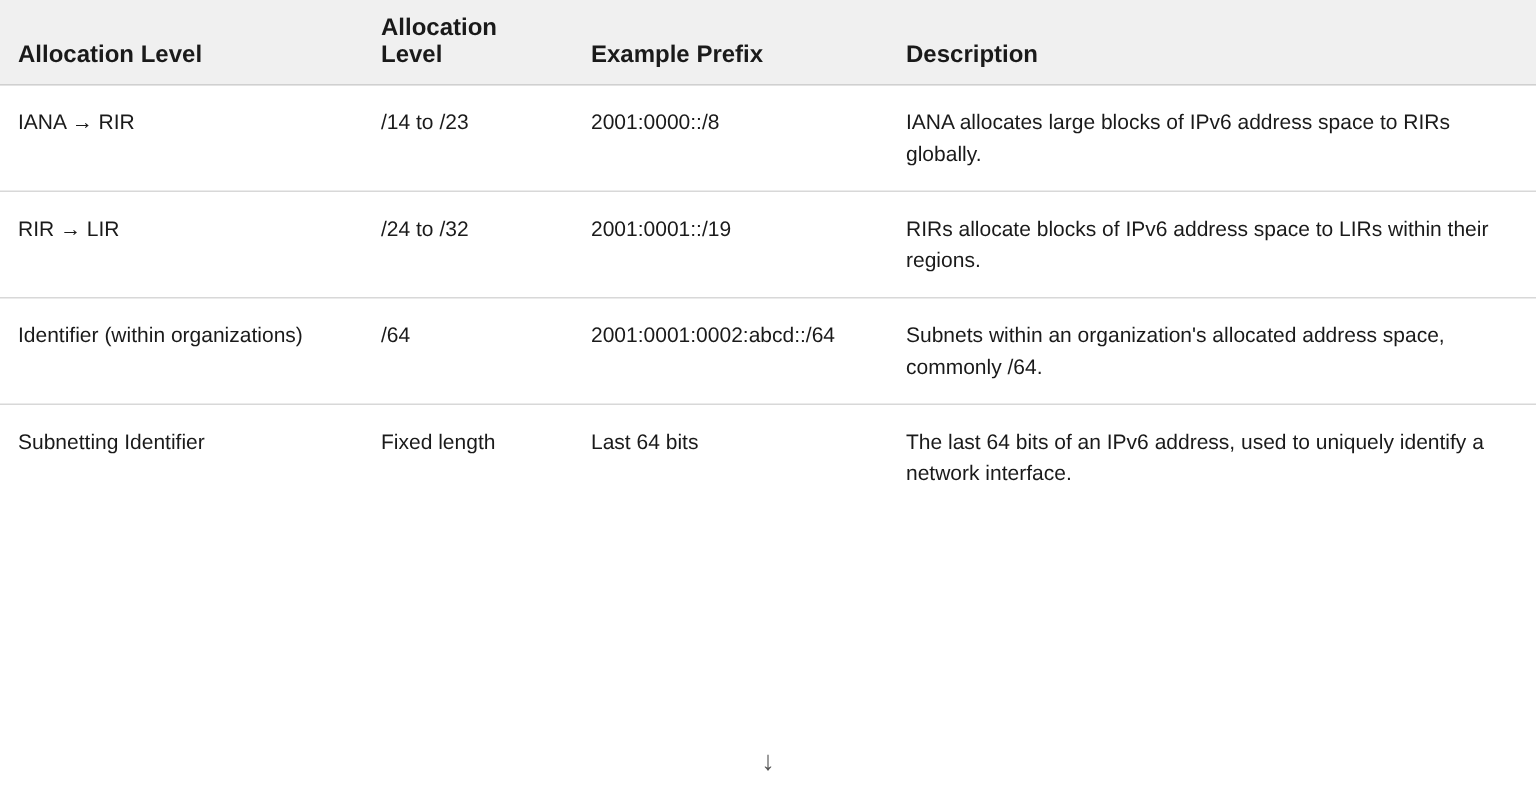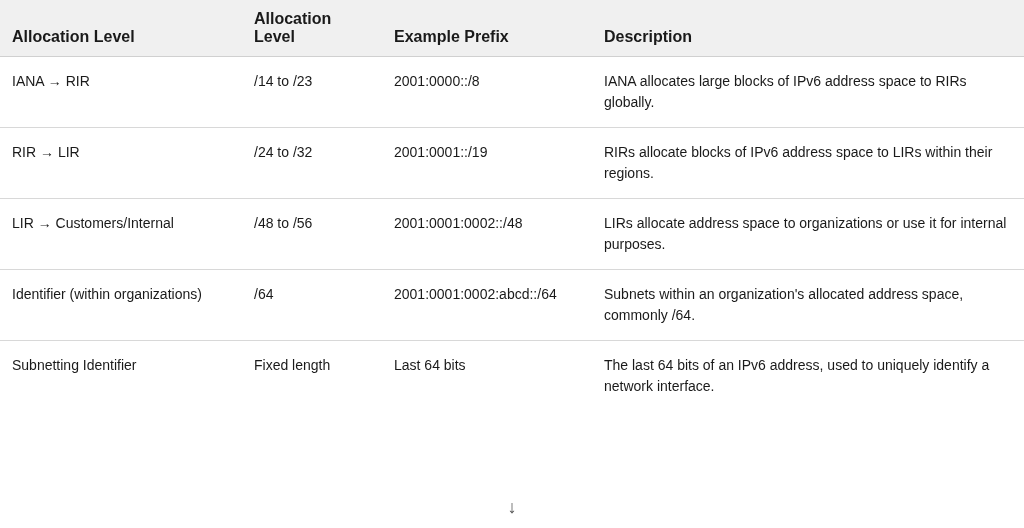--- a/index.html
+++ b/index.html
@@ -96,26 +96,20 @@
           <td>2001:0000::/8</td>
           <td>IANA allocates large blocks of IPv6 address space to RIRs globally.</td>
         </tr>
         <tr>
           <td><span class="bold">RIR → LIR</span></td>
           <td>/24 to /32</td>
           <td>2001:0001::/19</td>
           <td>RIRs allocate blocks of IPv6 address space to LIRs within their regions.</td>
         </tr>
         <tr>
-          <td><span class="bold">LIR → Customers/Internal</span></td>
-          <td>/48 to /56</td>
-          <td>2001:0001:0002::/48</td>
-          <td>LIRs allocate address space to organizations or use it for internal purposes.</td>
-        </tr>
-        <tr>
           <td><span class="bold">Identifier (within organizations)</span></td>
           <td>/64</td>
           <td>2001:0001:0002:abcd::/64</td>
           <td>Subnets within an organization's allocated address space, commonly /64.</td>
         </tr>
         <tr>
           <td><span class="bold">Subnetting Identifier</span></td>
           <td>Fixed length</td>
           <td>Last 64 bits</td>
           <td>The last 64 bits of an IPv6 address, used to uniquely identify a network interface.</td>

